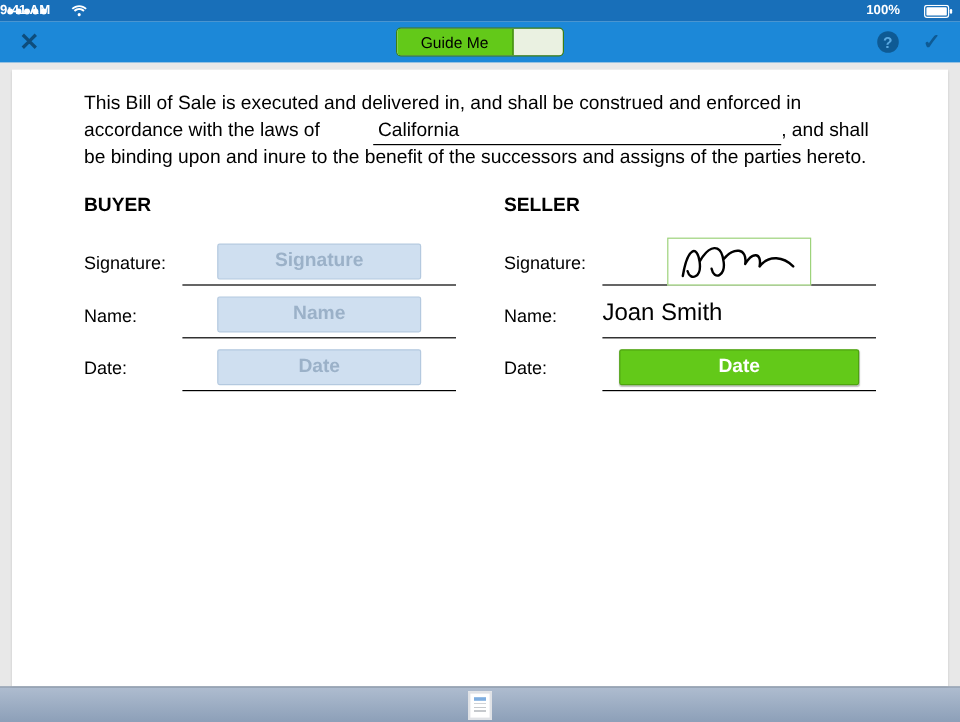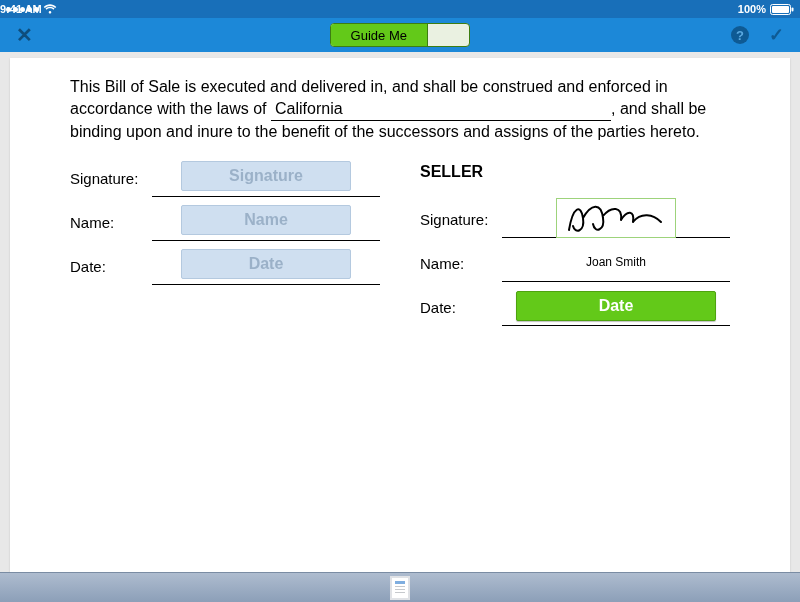--- a/index.html
+++ b/index.html
@@ -17,21 +17,21 @@
       background: #186fb9;
       color: #fff;
       height: 18px;
       display: flex;
       align-items: center;
       justify-content: space-between;
       padding: 0 6px;
       font-size: 11px;
       font-weight: 600;
     }
-    .status-left, .status-right { display: flex; align-items: center; gap: 4px; }
+    .status-left, .status-right { display: flex; align-items: center; gap: 20px; }
     .status-center { position:absolute; left:0; right:1px; text-align:left; pointer-events:none;}
     .signal-dots { display:flex; gap:2px; align-items:center; }
     .signal-dots span { width:5px; height:5px; border-radius:50%; background:#fff; display:inline-block;}
     .wifi-icon svg, .battery-icon svg { display:block; }
     
     .app-bar {
       background: #1c88d8;
       height: 34px;
       display: flex;
       align-items: center;
@@ -70,20 +70,21 @@
       line-height:1.35;
       box-shadow: 0 1px 2px rgba(0,0,0,.15);
     }
     .para { margin-bottom:10px; }
     .underline-field {
       display:inline-block;
       border-bottom:1px solid #000;
       min-width:200px;
       padding: 0 4px 1px 4px;
       vertical-align:baseline;
+      margin-left:40px;
     }
     .underline-field.wide { min-width:340px; }
     .bold-head { font-weight:700; margin-top:8px; margin-bottom:12px;}
     .two-col {
       display:flex;
       gap: 40px;
       margin-top: 6px;
     }
     .col { flex:1; }
     .row {
@@ -129,22 +130,22 @@
       border:1px solid #9dd37b;
       background:#fff;
       width:120px;
       height:40px;
       display:flex;
       align-items:center;
       justify-content:center;
       margin-bottom:-1px;
     }
     .filled-text {
-      font-size:12px;
-      text-align:center;
+      font-size:20px;
+      text-align:left;
       width:100%;
     }
     
     .bottom-bar {
       height:30px;
       background: linear-gradient(#aebccf,#8c9fb8);
       border-top:1px solid #7a8ca3;
       display:flex;
       align-items:center;
       justify-content:center;
@@ -200,20 +201,21 @@
 
 <div class="doc-wrapper">
   <div class="doc-page">
     <p class="para">
       <span>This Bill of Sale is executed and delivered in, and shall be construed and enforced in accordance with the laws of </span><span class="underline-field wide">California</span><span>, and shall be binding upon and inure to the benefit of the successors and assigns of the parties hereto.</span>
     </p>
 
     <div class="two-col">
 
       <div class="col">
+        <div class="bold-head">BUYER</div>
 
         <div class="row">
           <div class="row-label">Signature:</div>
           <div class="row-field">
             <div class="field-button field-inactive">Signature</div>
           </div>
         </div>
 
         <div class="row">
           <div class="row-label">Name:</div>

